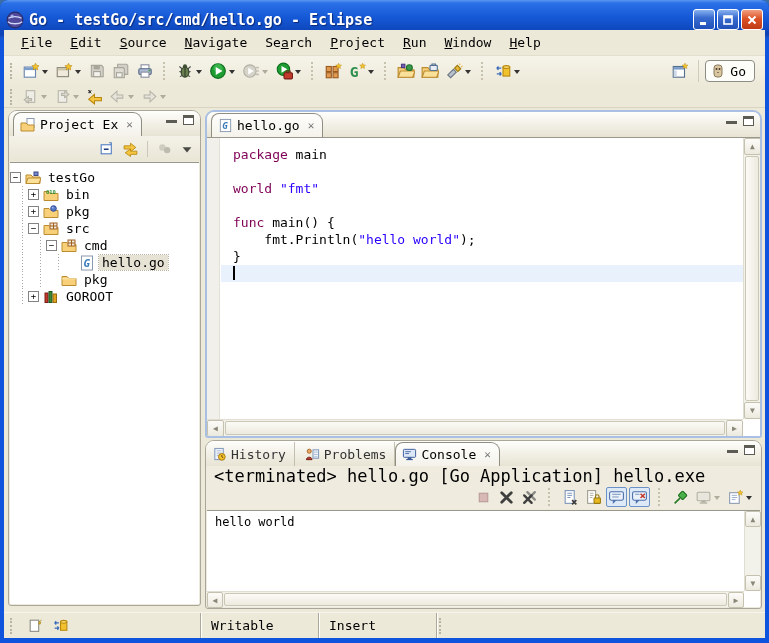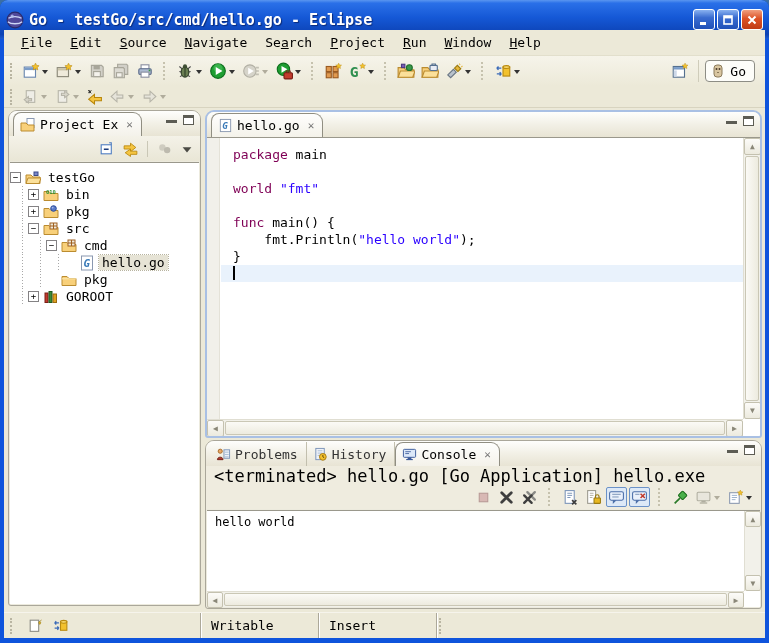--- a/index.html
+++ b/index.html
@@ -506,38 +506,38 @@
         <div class="hscroll">
           <span class="sbtn">◀</span>
           <span class="sthumb"></span>
           <span class="sbtn">▶</span>
         </div>
       </div>
     </div>
 
     <div class="part" id="console-part">
       <div class="part-header">
+        <div class="ptab inactive">
+          <svg class="ic" width="15" height="15" viewBox="0 0 16 16">
+            <rect x="3" y="1.5" width="9" height="12" fill="#eef2f8" stroke="#7a93b8"></rect>
+              <path d="M5 4 h5 M5 6.5 h5 M5 9 h3" stroke="#9ab0cc" stroke-width="0.8"></path>
+            <circle cx="10.5" cy="10.5" r="3.6" fill="#f4c22e" stroke="#a87a10"></circle>
+              <path d="M10.5 8.5 v2 l1.5 1" fill="none" stroke="#5a4208" stroke-width="1"></path>
+          </svg>
+          <span>History</span>
+        </div>
         <div class="ptab inactive" style="margin-left:4px;">
           <svg class="ic" width="15" height="15" viewBox="0 0 16 16">
             <rect x="8.5" y="3" width="6" height="9" fill="#eef2f8" stroke="#7a93b8"></rect>
               <path d="M9.5 5.5 h4 M9.5 8 h4 M9.5 10.5 h4" stroke="#9ab0cc" stroke-width="0.8"></path>
             <circle cx="4.5" cy="4.5" r="2.2" fill="#e8a868" stroke="#a86a28"></circle>
               <path d="M1.5 13.5 c0 -3.5 6 -3.5 6 0z" fill="#b03a2e" stroke="#701d14"></path>
           </svg>
           <span>Problems</span>
         </div>
-        <div class="ptab inactive">
-          <svg class="ic" width="15" height="15" viewBox="0 0 16 16">
-            <rect x="3" y="1.5" width="9" height="12" fill="#eef2f8" stroke="#7a93b8"></rect>
-              <path d="M5 4 h5 M5 6.5 h5 M5 9 h3" stroke="#9ab0cc" stroke-width="0.8"></path>
-            <circle cx="10.5" cy="10.5" r="3.6" fill="#f4c22e" stroke="#a87a10"></circle>
-              <path d="M10.5 8.5 v2 l1.5 1" fill="none" stroke="#5a4208" stroke-width="1"></path>
-          </svg>
-          <span>History</span>
-        </div>
         <div class="ptab">
           <svg class="ic" width="15" height="15" viewBox="0 0 16 16">
             <rect x="1.5" y="2.5" width="13" height="8.5" rx="1" fill="#dce8f8" stroke="#3a5a9a"></rect>
               <path d="M3.5 5 h6 M3.5 7 h4" stroke="#3a5a9a" stroke-width="0.9"></path>
             <rect x="6" y="11" width="4" height="1.8" fill="#3a5a9a"></rect>
               <rect x="4.5" y="12.8" width="7" height="1.2" fill="#3a5a9a"></rect>
           </svg>
           <span>Console</span>
           <span class="tab-close">✕</span>
         </div>

